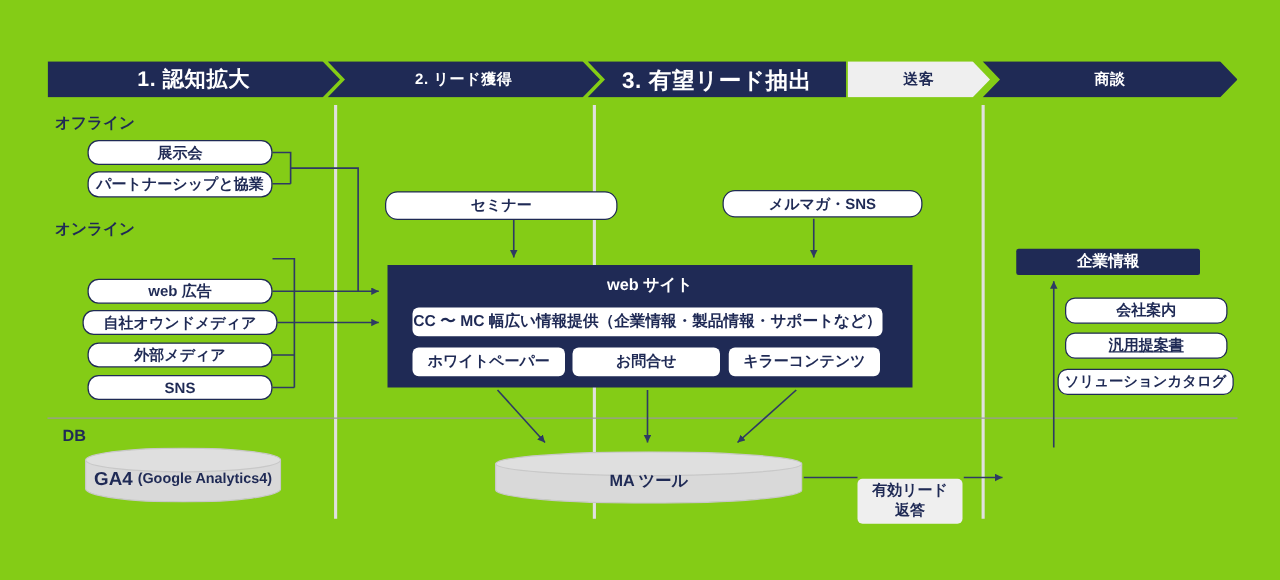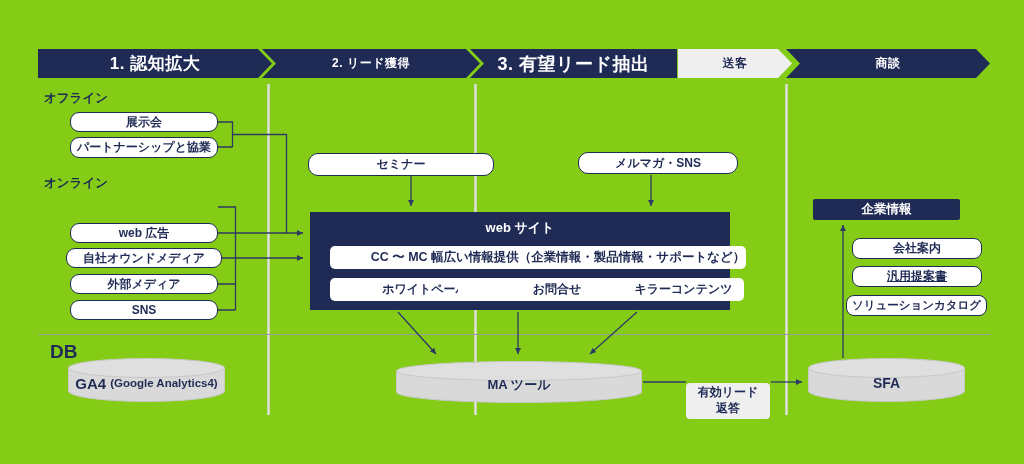--- a/index.html
+++ b/index.html
@@ -20,39 +20,39 @@
   #st5{left:786px;width:204px;font-size:12px;}
 
   
   .wbox{position:absolute;box-sizing:border-box;background:#fff;border:1.5px solid #1f2a55;border-radius:9px;
         display:flex;align-items:center;justify-content:center;font-weight:bold;color:#1f2a55;
         font-size:12px;white-space:nowrap;}
   .seclabel{position:absolute;font-weight:bold;color:#1f2a55;font-size:12.5px;}
 
   #lbl-offline{left:44px;top:90px;}
   #lbl-online{left:44px;top:175px;}
-  #lbl-db{left:50px;top:341px;font-size:19px;}
+  #lbl-db{left:50px;top:341px;font-size:13px;}
 
   #ch-exhibit{left:70px;top:112px;width:148px;height:20px;}
   #ch-partner{left:70px;top:137px;width:148px;height:21px;}
   #ch-search{left:70px;top:197px;width:148px;height:20px;}
   #ch-webad{left:70px;top:223px;width:148px;height:20px;}
   #ch-owned{left:66px;top:248px;width:156px;height:20px;}
   #ch-extmedia{left:70px;top:274px;width:148px;height:20px;}
   #ch-sns{left:70px;top:300px;width:148px;height:20px;}
 
   #seminar{left:308px;top:153px;width:186px;height:23px;border-radius:10px;}
   #mailmag{left:578px;top:152px;width:160px;height:22px;border-radius:10px;}
 
   
   #website{position:absolute;left:310px;top:212px;width:420px;height:98px;background:#1f2a55;}
   #website-title{position:absolute;left:0;top:7px;width:100%;text-align:center;color:#fff;
                  font-size:13px;font-weight:bold;}
   .inbox{position:absolute;background:#fff;border:none;border-radius:5px;display:flex;align-items:center;
-         justify-content:center;font-weight:bold;color:#1f2a55;white-space:nowrap;padding-left:40px;}
+         justify-content:center;font-weight:bold;color:#1f2a55;white-space:nowrap;}
   #banner{left:20px;top:34px;width:376px;height:23px;font-size:12.5px;}
   #wp{left:20px;top:66px;width:122px;height:23px;font-size:12px;}
   #contact{left:148px;top:66px;width:118px;height:23px;font-size:12px;}
   #killer{left:273px;top:66px;width:121px;height:23px;font-size:12px;}
 
   
   #sales-title{position:absolute;left:813px;top:199px;width:147px;height:21px;background:#1f2a55;
                color:#fff;font-size:12.5px;font-weight:bold;display:flex;align-items:center;
                justify-content:center;border-radius:2px;}
   #mat1{left:852px;top:238px;width:130px;height:21px;border-radius:8px;}
@@ -164,26 +164,19 @@
   </div>
 
   <div class="cyl" id="cyl-ma">
     <svg width="246" height="42" viewBox="0 0 246 42">
       <path d="M0.5 10 V31 A122.5 10.5 0 0 0 245.5 31 V10" fill="#d9d9d9" stroke="#c8c8c8" stroke-width="1"></path>
       <ellipse cx="123" cy="10" rx="122.5" ry="9.5" fill="#dfdfdf" stroke="#c8c8c8" stroke-width="1"></ellipse>
     </svg>
     <div class="cyl-label">MA ツール</div>
   </div>
 
-  <div class="cyl" id="cyl-sfa">
-    <svg width="157" height="44" viewBox="0 0 157 44">
-      <path d="M0.5 10 V33 A78 10.5 0 0 0 156.5 33 V10" fill="#d9d9d9" stroke="#c8c8c8" stroke-width="1"></path>
-      <ellipse cx="78.5" cy="10" rx="78" ry="9.5" fill="#dfdfdf" stroke="#c8c8c8" stroke-width="1"></ellipse>
-    </svg>
-    <div class="cyl-label">SFA</div>
-  </div>
 
   <div id="lead-reply">
     <span>有効リード</span>
     <span>返答</span>
   </div>
 
 </div>
 
 </body></html>

